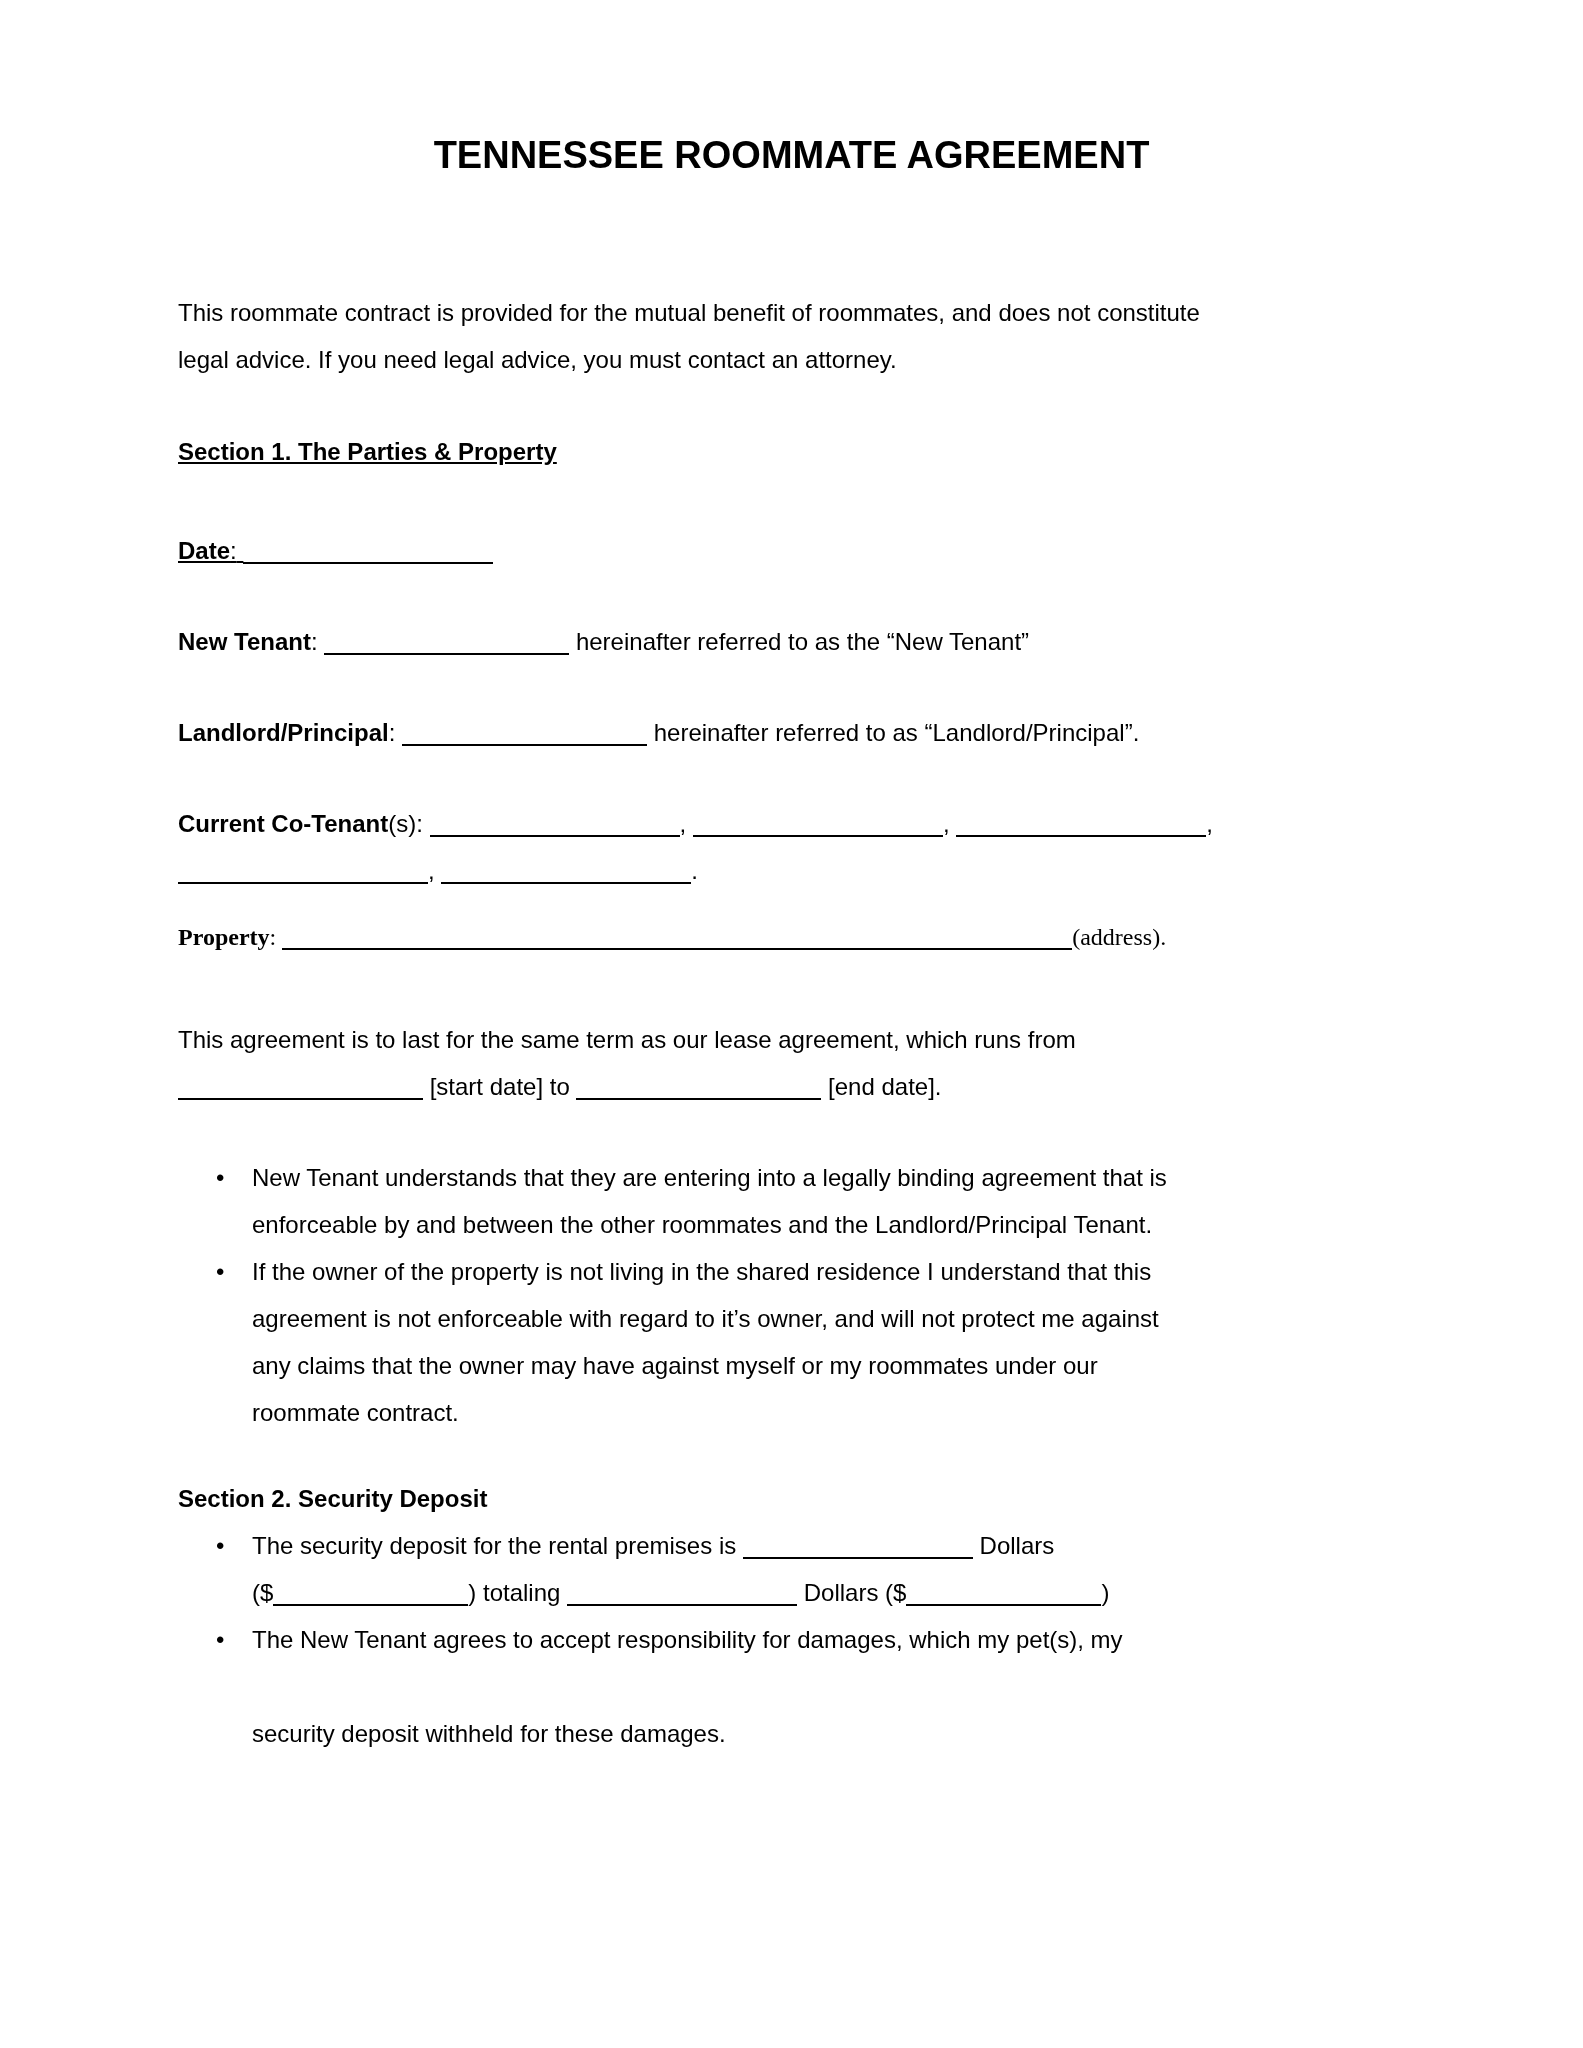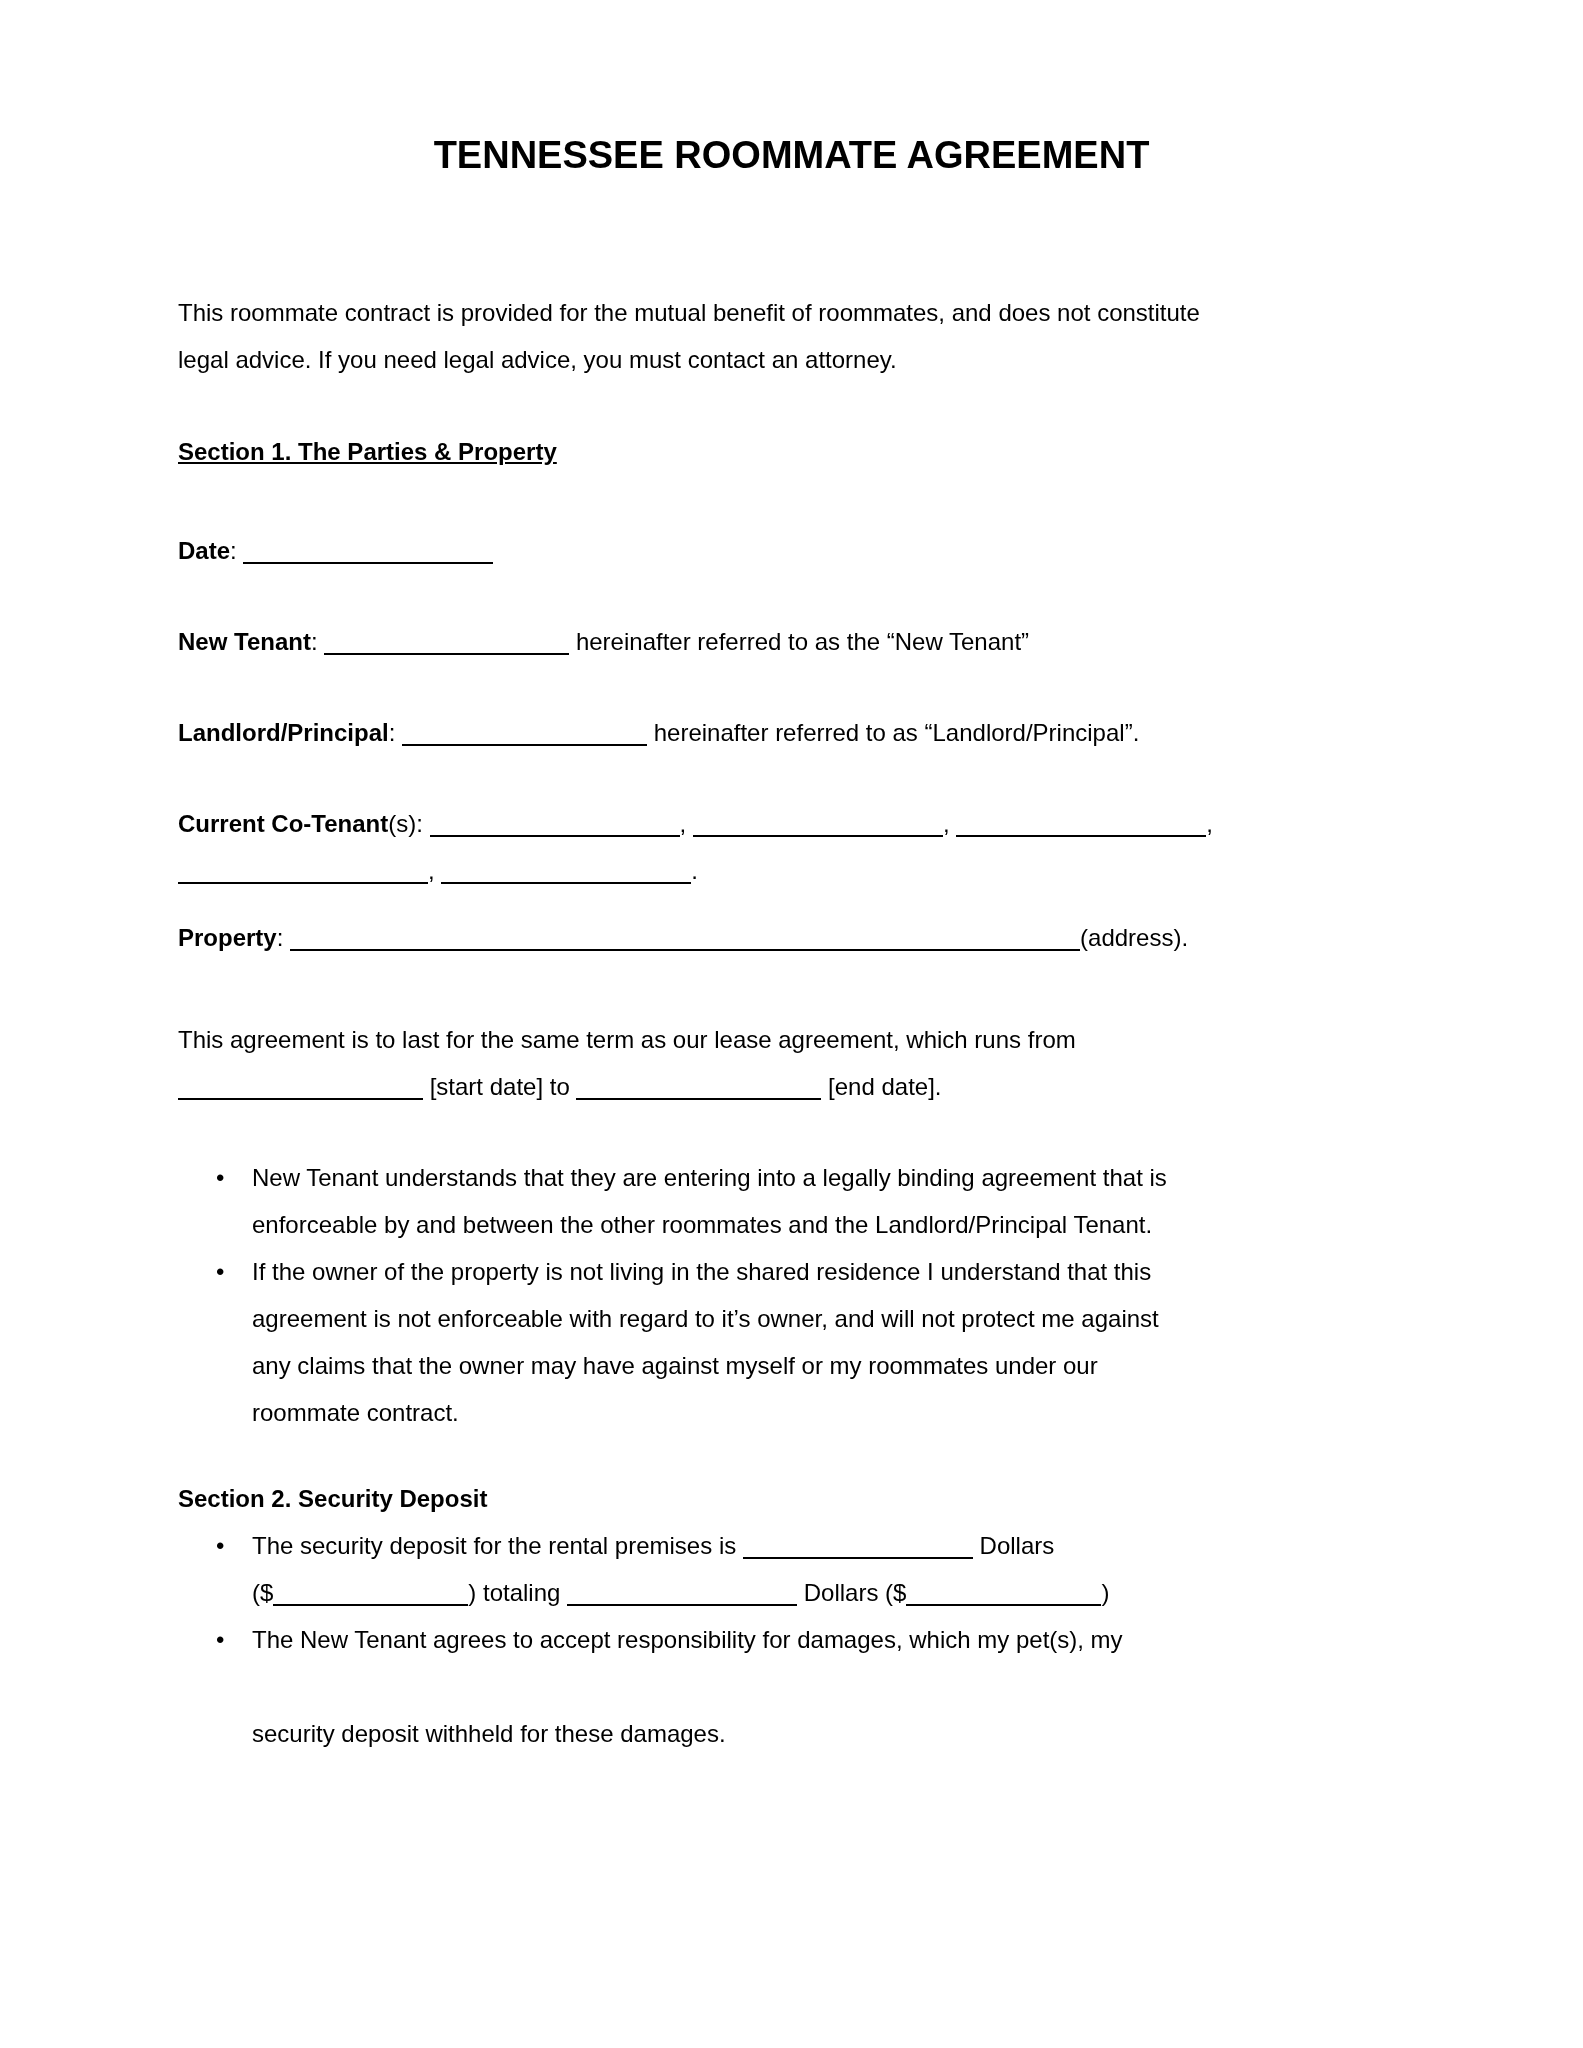--- a/index.html
+++ b/index.html
@@ -21,22 +21,22 @@
     margin:0;
     line-height:44px;
   }
   p{margin:0;line-height:47px;}
   .intro{margin-top:112px;}
   h2{font-size:24px;font-weight:700;margin:0;line-height:47px;}
   .h-s1{margin-top:45px;text-decoration:underline;}
   .h-s2{margin-top:39px;}
   .h-s3{margin-top:36px;}
   .field{margin-top:44px;}
-  .field-date{margin-top:52px;}
-  .field-prop{margin-top:20px;}
+  .field-date{margin-top:52px;text-decoration:underline;}
+  .field-prop{margin-top:20px;font-family:Liberation Serif, serif;}
   .term{margin-top:55px;}
   .blank{
     display:inline-block;
     border-bottom:2px solid #000;
     height:20px;
     vertical-align:-5px;
   }
   .w195{width:195px;}
   .w230{width:230px;}
   .w245{width:245px;}

